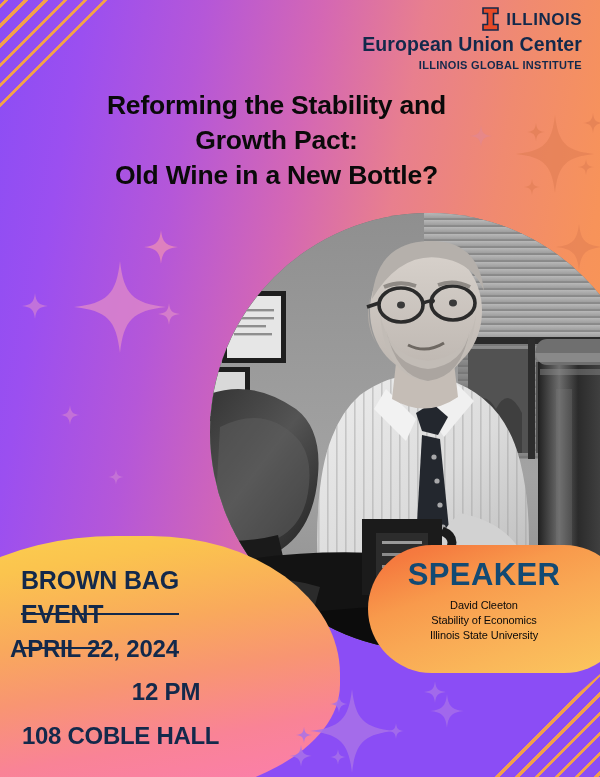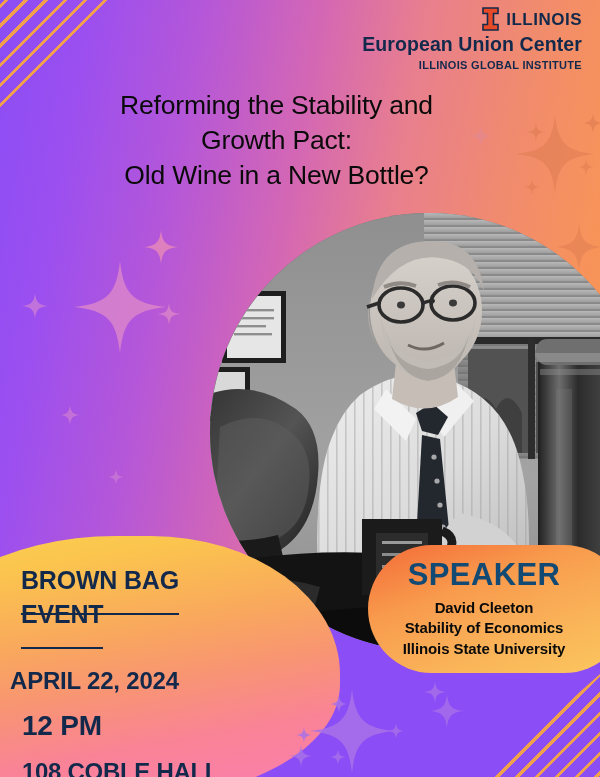--- a/index.html
+++ b/index.html
@@ -119,21 +119,21 @@
 
   
   .title {
     position: absolute;
     left: 0;
     top: 88px;
     width: 553px;
     text-align: center;
     color: #0A0A0A;
     font-size: 26.5px;
-    font-weight: normal;
+    font-weight: bold;
     line-height: 1.32;
     letter-spacing: -0.2px;
     padding: 0 30px;
     box-sizing: border-box;
   }
 
   
   .photo-circle {
     position: absolute;
     left: 210px;
@@ -193,22 +193,22 @@
   }
   .speaker-head {
     margin-top: 14px;
     font-size: 31px;
     font-weight: bold;
     color: #134A73;
     letter-spacing: 0.4px;
     line-height: 1.05;
   }
   .speaker-line {
-    font-size: 15px;
-    font-weight: bold;
+    font-size: 11px;
+    font-weight: normal;
     color: #0A0A0A;
     line-height: 1.37;
     letter-spacing: -0.1px;
   }
   .speaker-line.first { margin-top: 6px; }
 
   .event-block {
     position: absolute;
     left: 10px;
     top: 563px;
@@ -220,31 +220,32 @@
     font-weight: bold;
     line-height: 1.36;
     letter-spacing: -0.2px;
   }
   .bb-line span {
     border-bottom: 2.5px solid #13294B;
     padding-bottom: 19px;
     margin-left: 11px;
   }
   .ev-date {
-    margin-top: 36px;
+    margin-top: 4px;
     font-size: 24px;
     font-weight: bold;
     letter-spacing: -0.2px;
   }
   .ev-time {
     margin-top: 15px;
     margin-left: 12px;
-    font-size: 28px;
+    font-size: 24px;
     font-weight: bold;
     letter-spacing: -0.2px;
+    text-align: center;
   }
   .ev-place {
     margin-top: 16px;
     margin-left: 12px;
     font-size: 24px;
     font-weight: bold;
     letter-spacing: -0.3px;
   }
 </style>
 </head>

